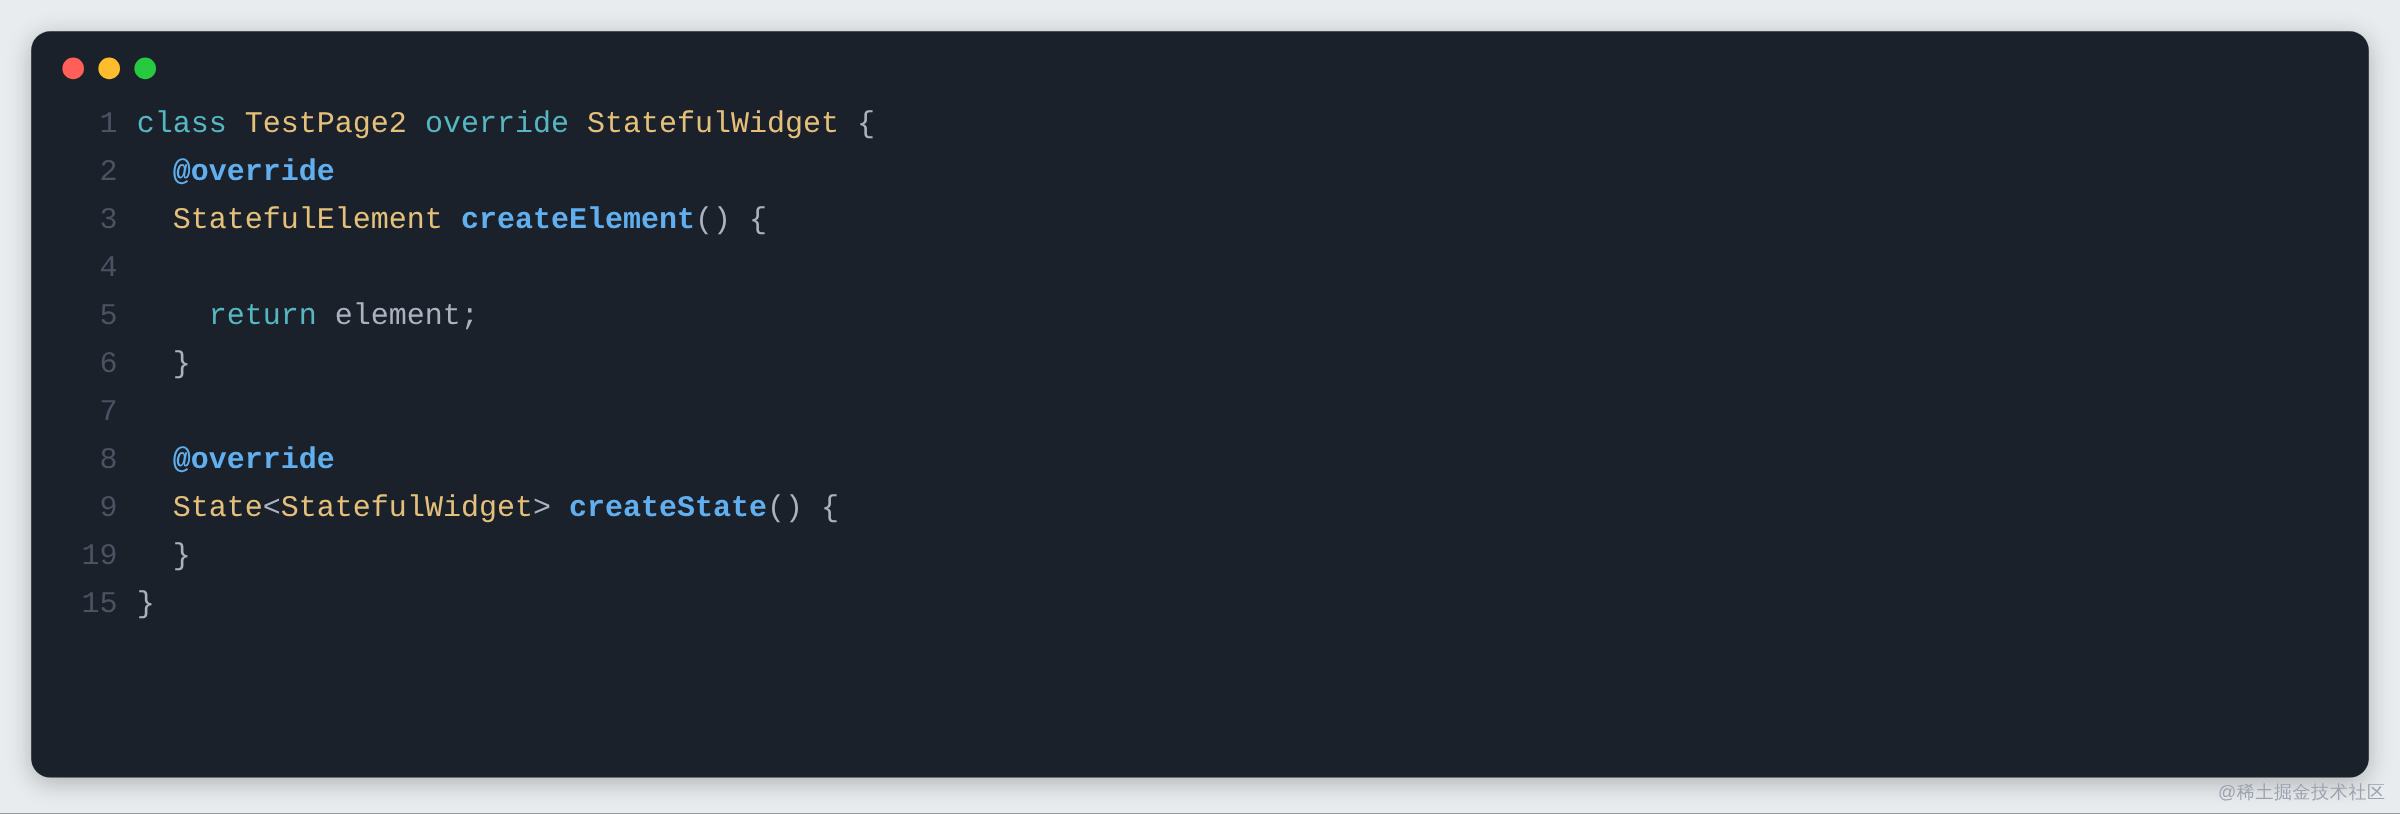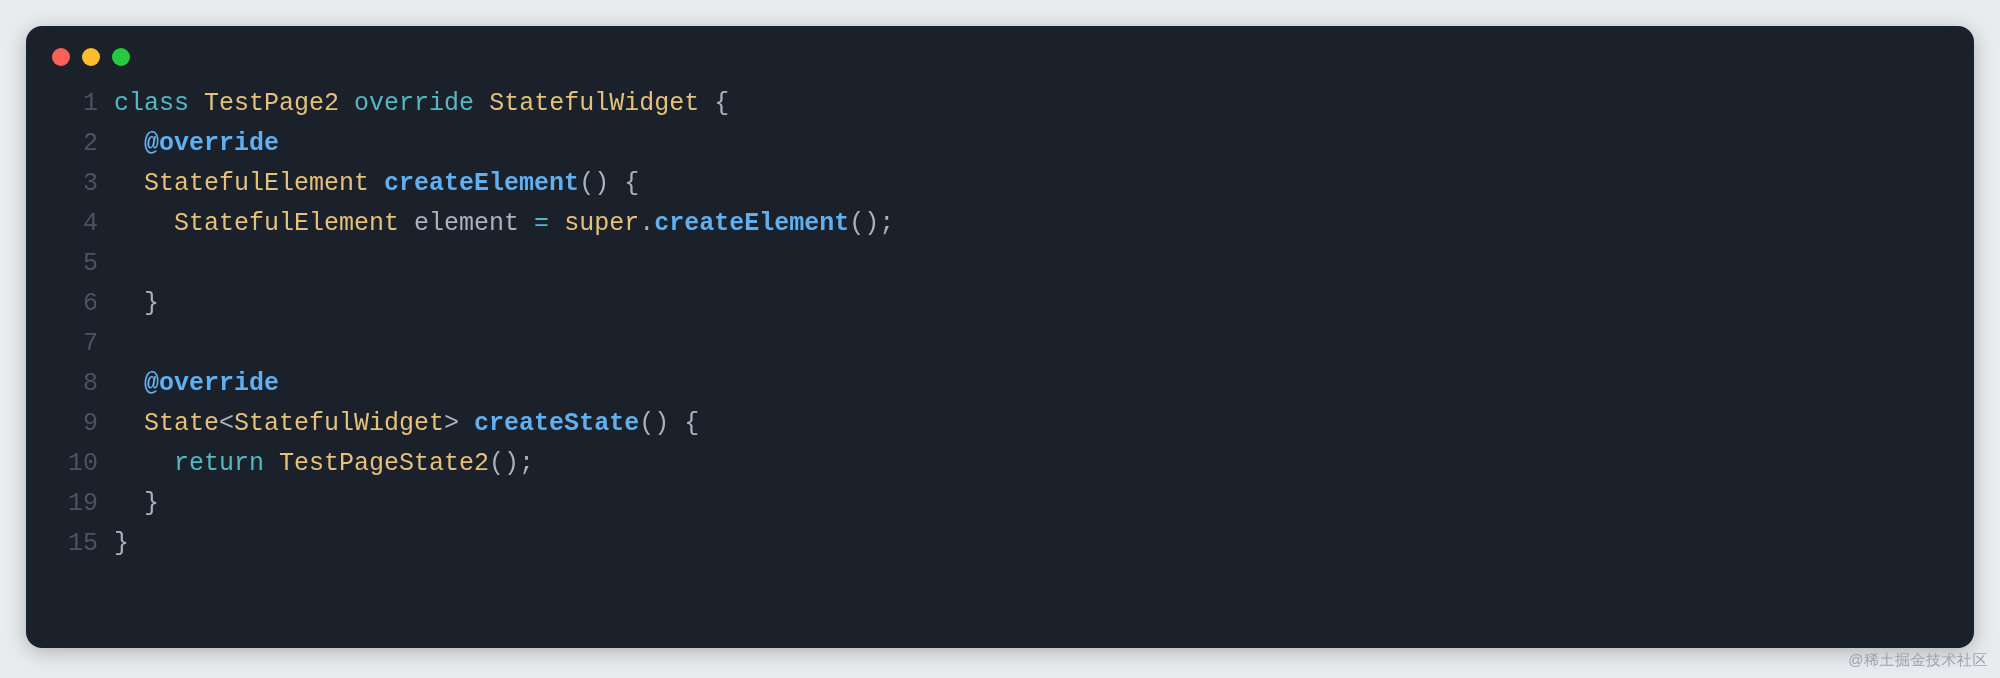--- a/index.html
+++ b/index.html
@@ -93,26 +93,25 @@
   <div class="window">
     <div class="titlebar">
       <div class="dot red"></div>
       <div class="dot yellow"></div>
       <div class="dot green"></div>
     </div>
     <div class="code-area" id="code-area">
         <div class="line"><span class="ln">1</span><span class="code"><span class="tk-cyan">class</span><span class="tk-text"> </span><span class="tk-key">TestPage2</span><span class="tk-text"> </span><span class="tk-cyan">override</span><span class="tk-text"> </span><span class="tk-key">StatefulWidget</span><span class="tk-text"> {</span></span></div>
         <div class="line"><span class="ln">2</span><span class="code"><span class="tk-text">  </span><span class="tk-fn">@override</span></span></div>
         <div class="line"><span class="ln">3</span><span class="code"><span class="tk-text">  </span><span class="tk-key">StatefulElement</span><span class="tk-text"> </span><span class="tk-fn">createElement</span><span class="tk-text">() {</span></span></div>
-        <div class="line"><span class="ln">4</span><span class="code"><span class="tk-text">    </span><span class="tk-key">StatefulElement</span><span class="tk-text"> element </span><span class="tk-cyan">=</span><span class="tk-text"> </span><span class="tk-key">super</span><span class="tk-text">.</span><span class="tk-fn">createElement</span><span class="tk-text">();</span></span></div>
-        <div class="line"><span class="ln">5</span></div>
+        <div class="line"><span class="ln">4</span></div>
+        <div class="line"><span class="ln">5</span><span class="code"><span class="tk-text">    </span><span class="tk-cyan">return</span><span class="tk-text"> element;</span></span></div>
         <div class="line"><span class="ln">6</span><span class="code"><span class="tk-text">  }</span></span></div>
         <div class="line"><span class="ln">7</span><span class="code"><span class="tk-text"></span></span></div>
         <div class="line"><span class="ln">8</span><span class="code"><span class="tk-text">  </span><span class="tk-fn">@override</span></span></div>
         <div class="line"><span class="ln">9</span><span class="code"><span class="tk-text">  </span><span class="tk-key">State</span><span class="tk-text">&lt;</span><span class="tk-key">StatefulWidget</span><span class="tk-text">&gt; </span><span class="tk-fn">createState</span><span class="tk-text">() {</span></span></div>
-        <div class="line"><span class="ln">10</span><span class="code"><span class="tk-text">    </span><span class="tk-cyan">return</span><span class="tk-text"> </span><span class="tk-key">TestPageState2</span><span class="tk-text">();</span></span></div>
         <div class="line"><span class="ln">19</span><span class="code"><span class="tk-text">  }</span></span></div>
         <div class="line"><span class="ln">15</span><span class="code"><span class="tk-text">}</span></span></div>
       </div>
   </div>
 </div>
 
 <div class="watermark">@稀土掘金技术社区</div>
 
 </body></html>

